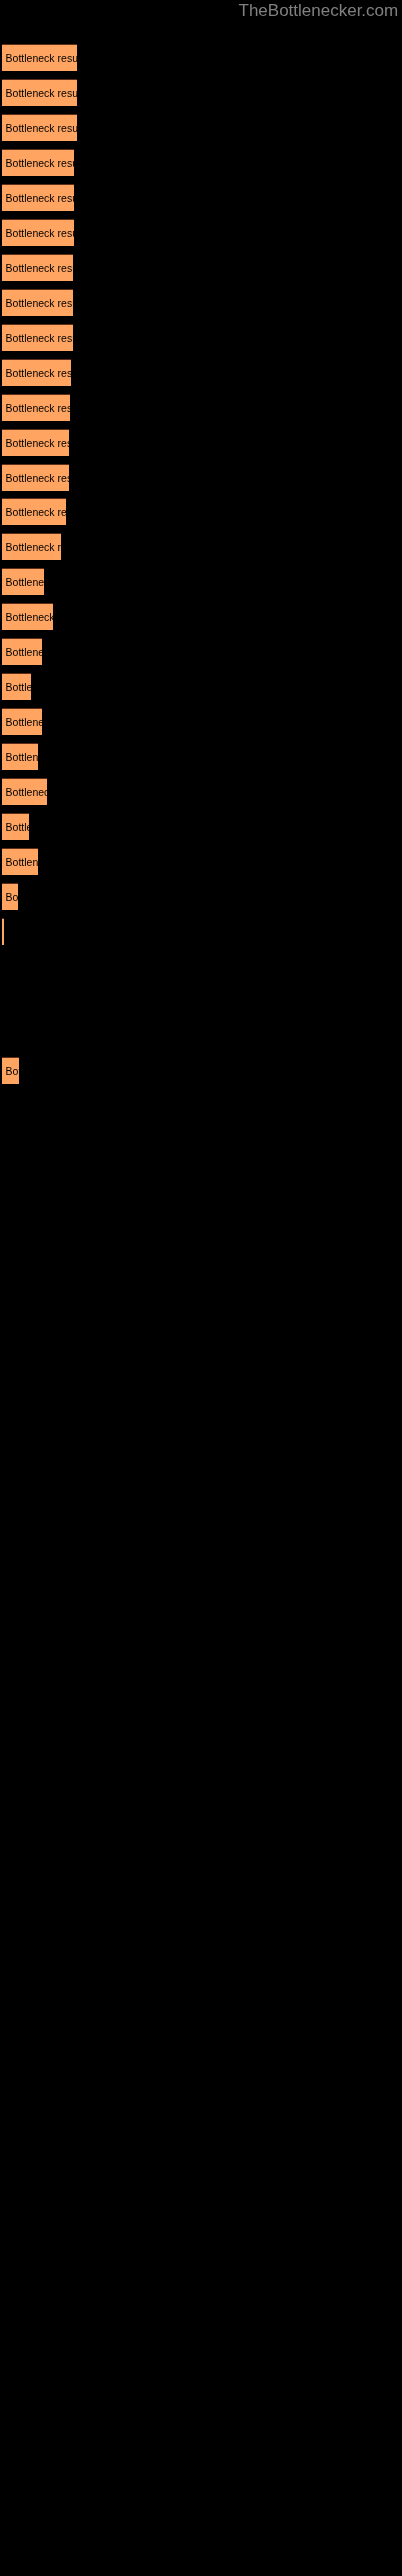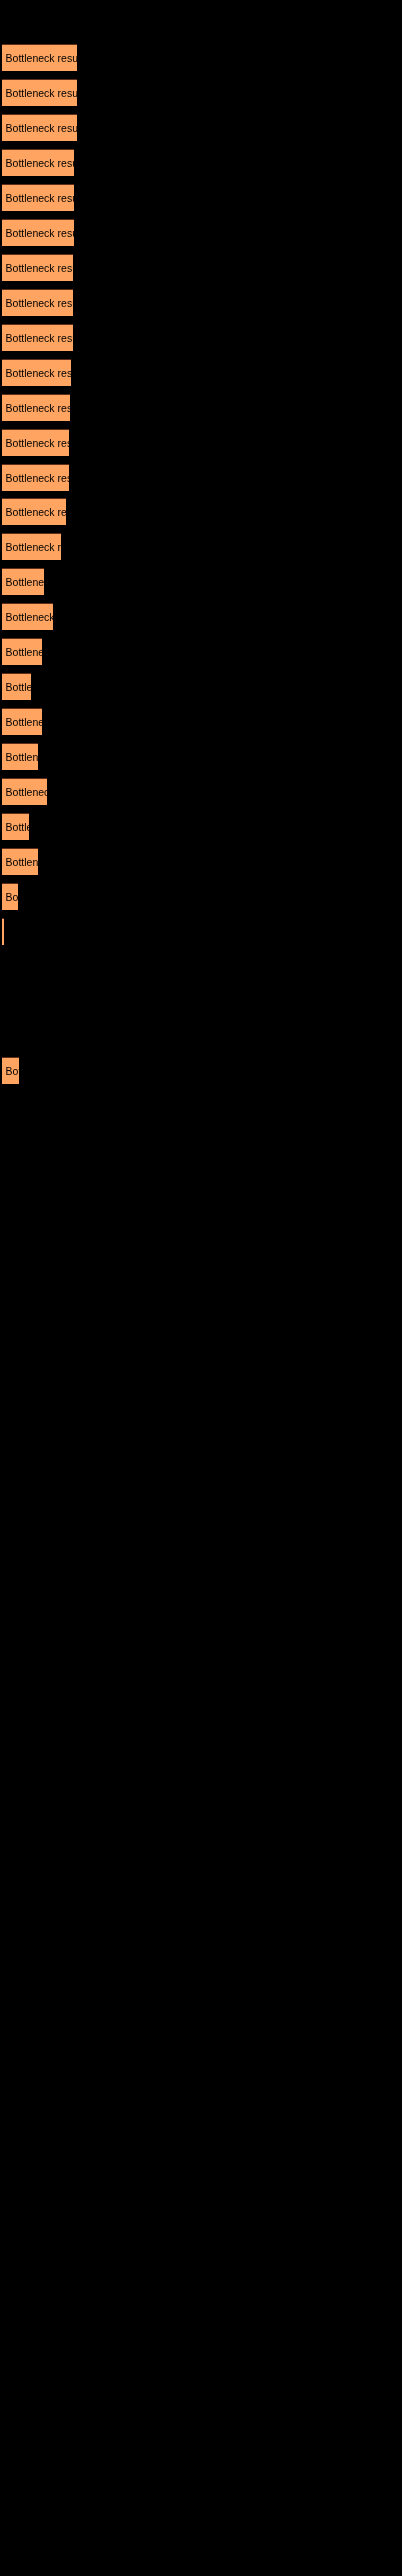--- a/index.html
+++ b/index.html
@@ -79,20 +79,23 @@
     font-family: "Liberation Sans", sans-serif;
     white-space: nowrap;
     pointer-events: none;
   }
 </style>
 </head>
 <body>
 
 <div id="page-root">
 
+  <div class="site-header">
+    <div class="site-title">TheBottlenecker.com</div>
+  </div>
 
   <div id="chart-area">
       <div class="bar-row" style="top: 44px;">
         <div class="bar" style="width: 75px;">
           <span class="bar-label">Bottleneck result</span>
         </div>
       </div>
       <div class="bar-row" style="top: 79px;">
         <div class="bar" style="width: 75px;">
           <span class="bar-label">Bottleneck result</span>

